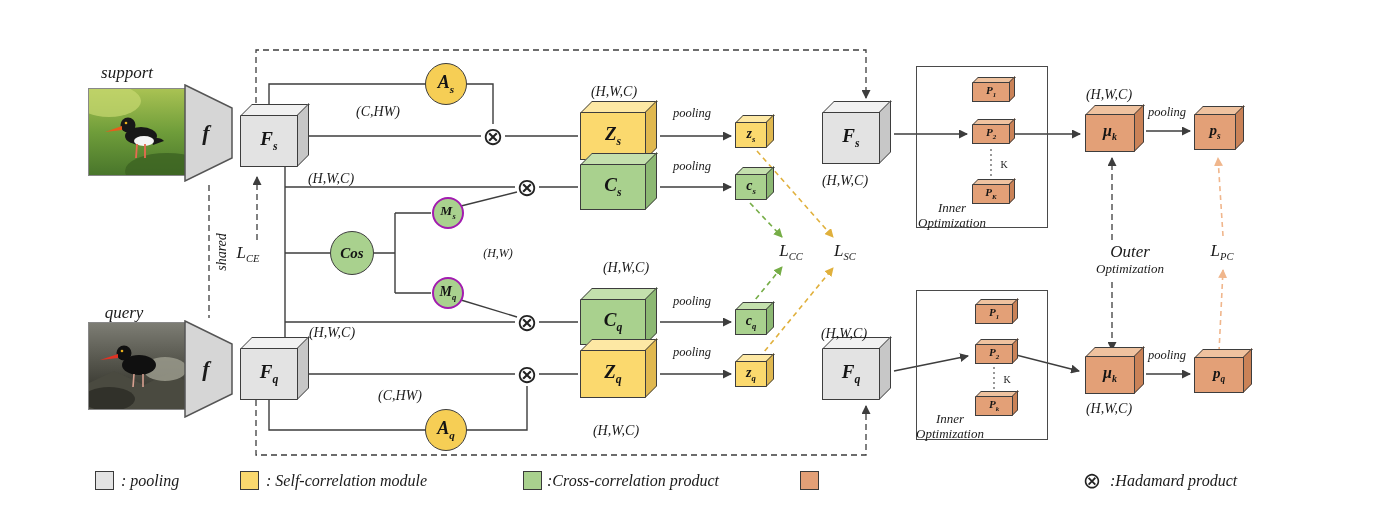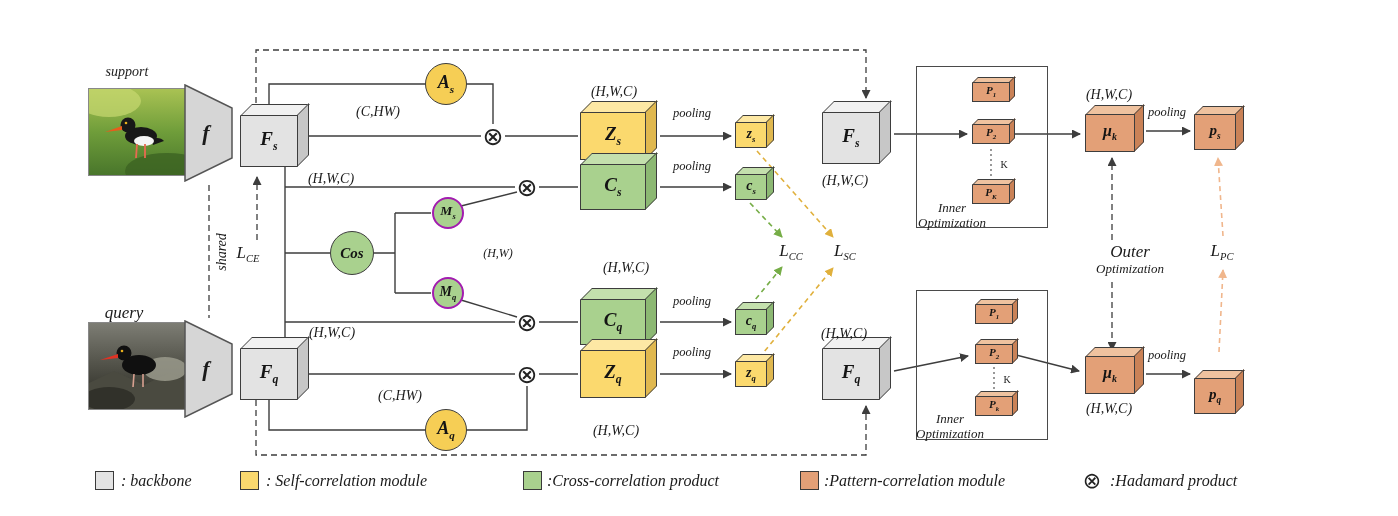--- a/index.html
+++ b/index.html
@@ -110,21 +110,21 @@
       <path d="M1219,352 L1223,270" stroke="#f0b68c" marker-end="url(#ah-orange)"></path>
       <path d="M1223,236 L1218,158" stroke="#f0b68c" marker-end="url(#ah-orange)"></path>
     </g>
 
     <g stroke="#555" stroke-width="1.2" stroke-dasharray="2 3" fill="none">
       <path d="M991,149 V181"></path>
       <path d="M994,367 V393"></path>
     </g>
   </svg>
 
-  <div class="lbl" style="left:127px;top:72px;font-size:14px">support</div>
+  <div class="lbl" style="left:127px;top:72px;font-size:17px">support</div>
 
   <svg class="photo" style="left:88px;top:88px" width="98" height="86" viewBox="0 0 98 86">
     <defs>
         <linearGradient id="gsup" x1="0" y1="0" x2="0" y2="1">
       <stop offset="0" stop-color="#a9c253"></stop>
           <stop offset="0.5" stop-color="#6f9d3a"></stop>
           <stop offset="1" stop-color="#49762b"></stop>
     </linearGradient>
       </defs>
     <rect width="98" height="86" fill="url(#gsup)"></rect>
@@ -263,21 +263,21 @@
 
   <div class="box3d orange" style="left:1085px;top:114px;width:50px;height:38px;--d:10px">
     <span class="bl" style="font-size:16px"><span>μ</span><sub>k</sub></span>
   </div>
   <div class="box3d orange" style="left:1085px;top:356px;width:50px;height:38px;--d:10px">
     <span class="bl" style="font-size:16px"><span>μ</span><sub>k</sub></span>
   </div>
   <div class="box3d orange" style="left:1194px;top:114px;width:42px;height:36px;--d:9px">
     <span class="bl" style="font-size:15px"><span>p</span><sub>s</sub></span>
   </div>
-  <div class="box3d orange" style="left:1194px;top:378px;width:42px;height:36px;--d:9px">
+  <div class="box3d orange" style="left:1194px;top:357px;width:50px;height:36px;--d:9px">
     <span class="bl" style="font-size:15px"><span>p</span><sub>q</sub></span>
   </div>
 
   <div class="lbl" style="left:378px;top:112px;font-size:14px">(C,HW)</div>
   <div class="lbl" style="left:331px;top:179px;font-size:14px">(H,W,C)</div>
   <div class="lbl" style="left:614px;top:92px;font-size:14px">(H,W,C)</div>
   <div class="lbl" style="left:498px;top:253px;font-size:12px">(H,W)</div>
   <div class="lbl" style="left:626px;top:268px;font-size:14px">(H,W,C)</div>
   <div class="lbl" style="left:332px;top:333px;font-size:14px">(H,W,C)</div>
   <div class="lbl" style="left:400px;top:396px;font-size:14px">(C,HW)</div>
@@ -296,27 +296,26 @@
 
   <div class="lbl loss" style="left:248px;top:254px"><span>L</span><sub>CE</sub></div>
   <div class="lbl loss" style="left:791px;top:252px"><span>L</span><sub>CC</sub></div>
   <div class="lbl loss" style="left:845px;top:252px"><span>L</span><sub>SC</sub></div>
   <div class="lbl loss" style="left:1222px;top:252px"><span>L</span><sub>PC</sub></div>
 
   <div class="lbl" style="left:1130px;top:251px;font-size:17px">Outer</div>
   <div class="lbl" style="left:1130px;top:268px;font-size:13px">Optimization</div>
 
   <div class="legend-swatch" style="left:95px;top:471px;background:var(--gray-face)"></div>
-  <div class="lbl" style="left:121px;top:481px;font-size:16px;transform:translate(0,-50%)">: backbone</div>
+  <div class="lbl" style="left:121px;top:481px;font-size:16px;transform:translate(0,-50%)">: pooling</div>
 
   <div class="legend-swatch" style="left:240px;top:471px;background:var(--yellow-face)"></div>
   <div class="lbl" style="left:266px;top:481px;font-size:16px;transform:translate(0,-50%)">: Self-correlation module</div>
 
   <div class="legend-swatch" style="left:523px;top:471px;background:var(--green-face)"></div>
   <div class="lbl" style="left:547px;top:481px;font-size:16px;transform:translate(0,-50%)">:Cross-correlation product</div>
 
   <div class="legend-swatch" style="left:800px;top:471px;background:var(--orange-face)"></div>
-  <div class="lbl" style="left:824px;top:481px;font-size:16px;transform:translate(0,-50%)">:Pattern-correlation module</div>
 
   <div class="otimes" style="left:1092px;top:481px;font-size:22px">⊗</div>
   <div class="lbl" style="left:1110px;top:481px;font-size:16px;transform:translate(0,-50%)">:Hadamard product</div>
 
 </div>
 
 </body></html>

